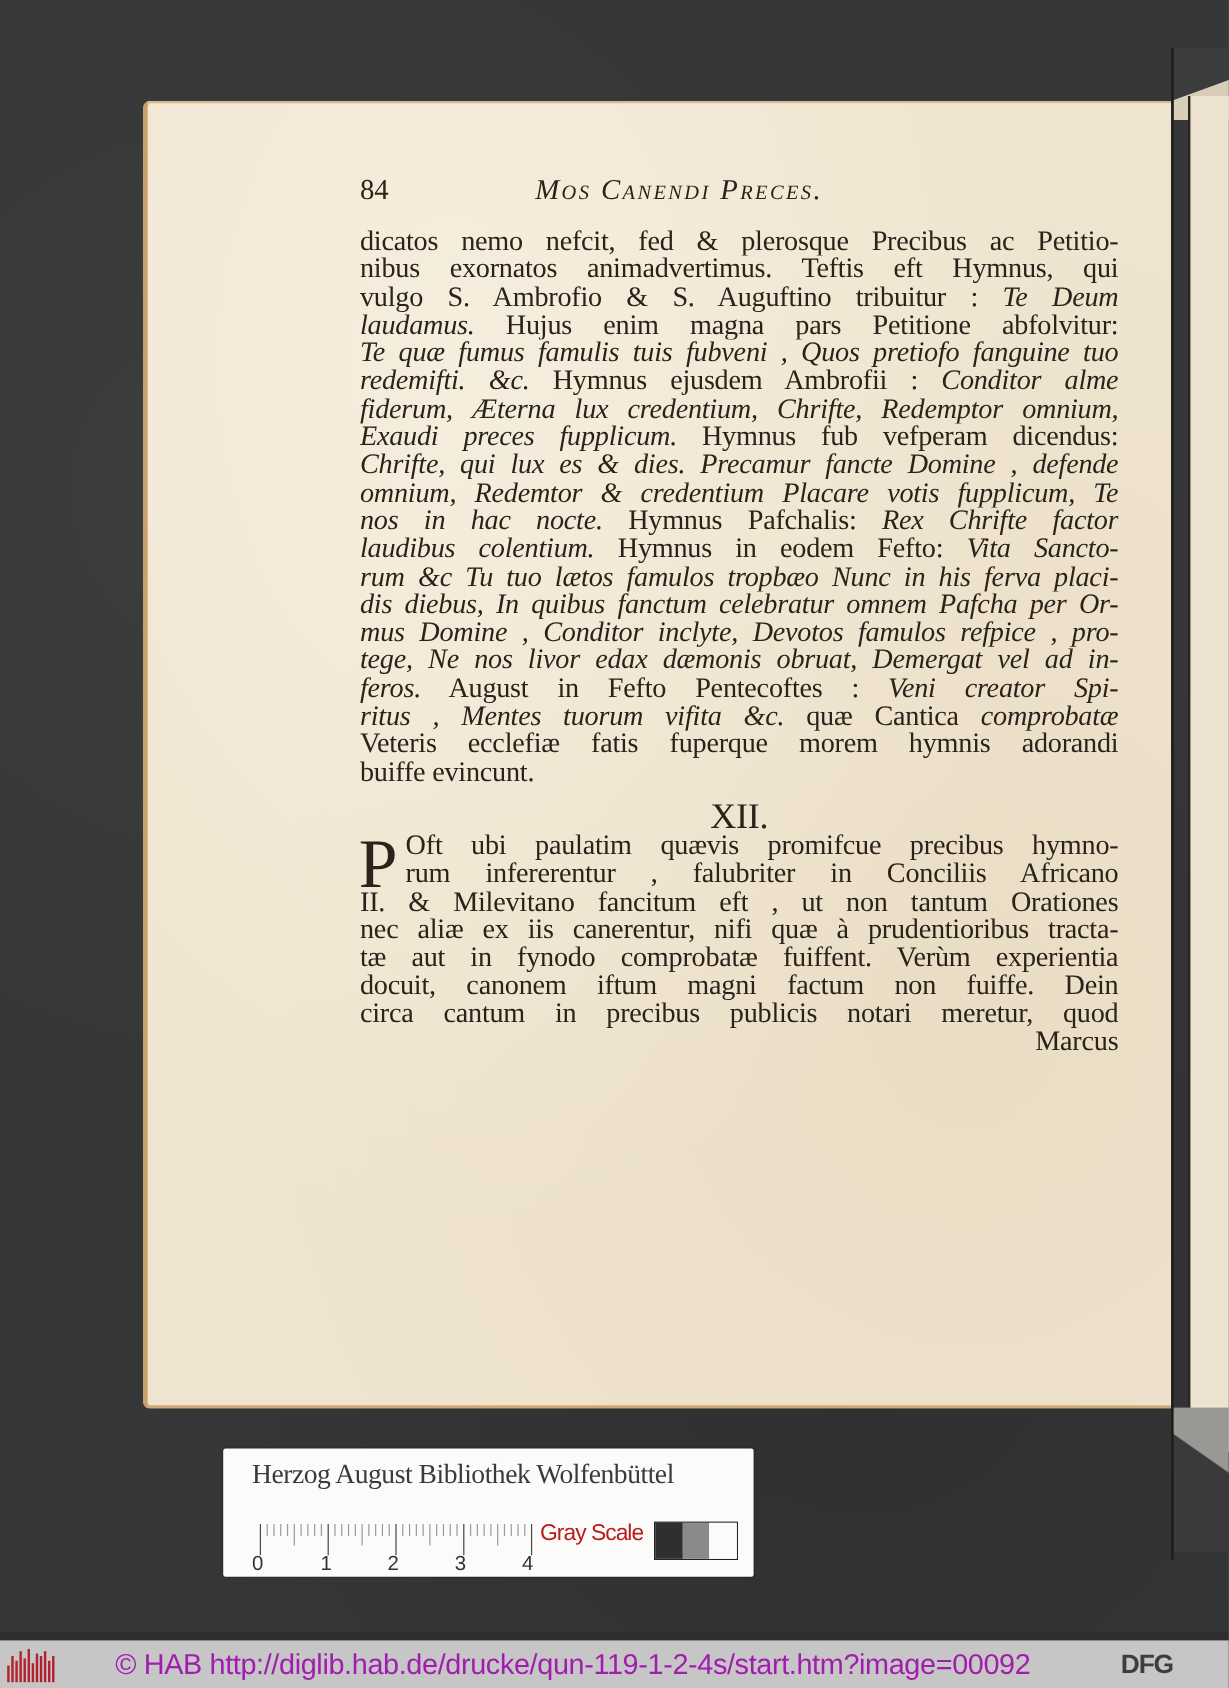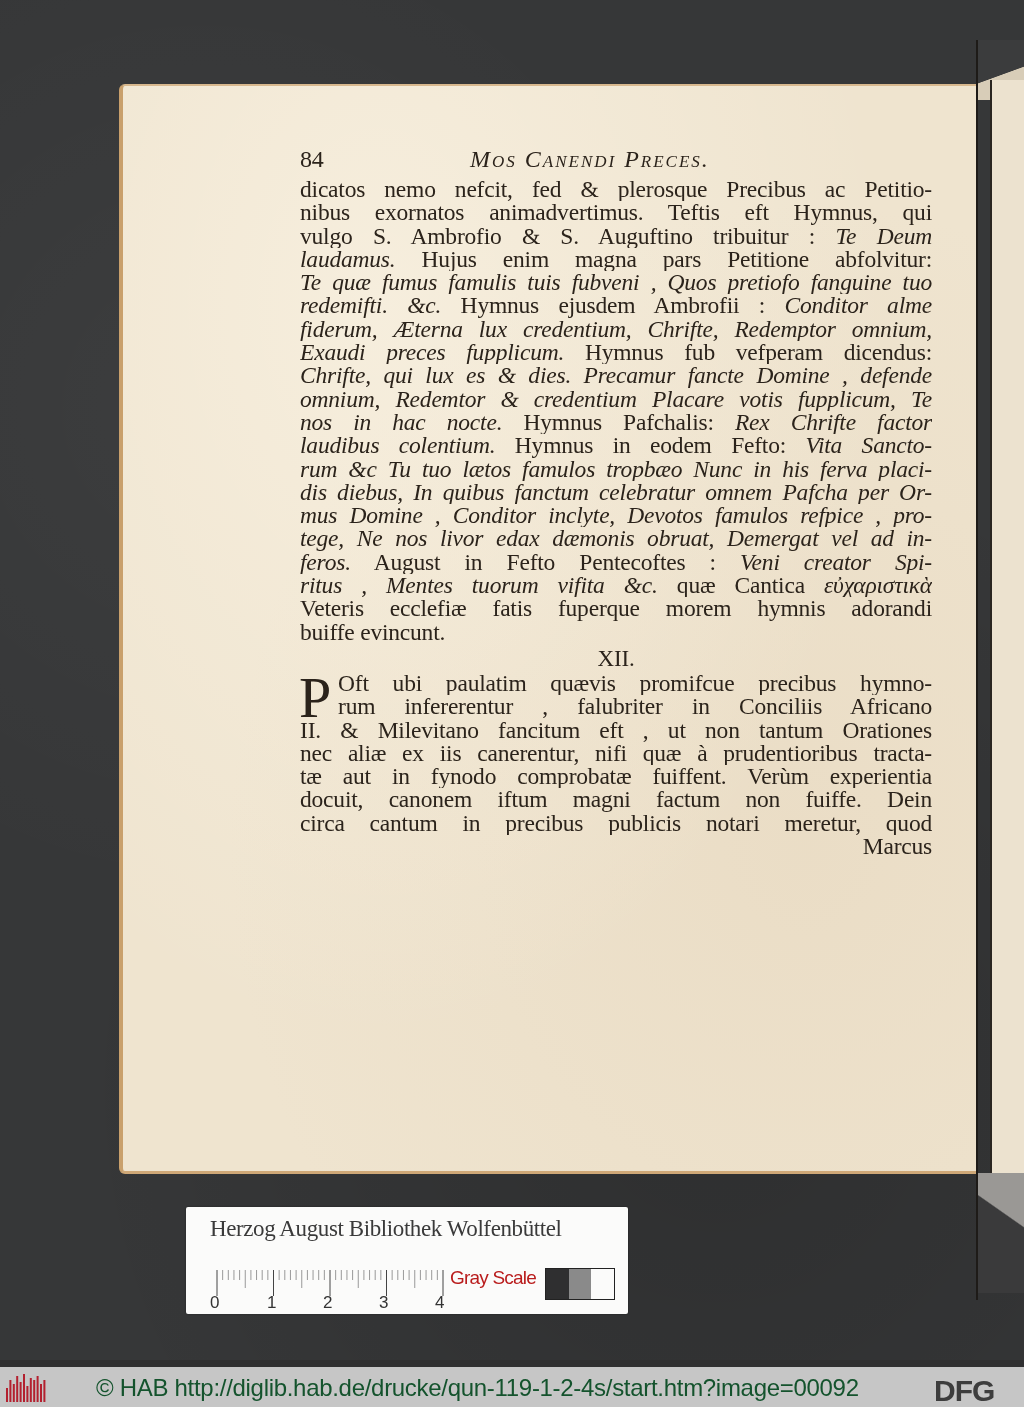--- a/index.html
+++ b/index.html
@@ -71,22 +71,21 @@
       width: 632px;
       color: #2b231b;
       font-size: 23.5px;
       line-height: 23.3px;
       letter-spacing: -0.2px;
     }
     .running-head {
       display: flex;
       align-items: baseline;
       height: 26px;
-      margin-bottom: 4px;
-      gap: 24px;
+      margin-bottom: 16px;
     }
     .page-number {
       font-size: 24px;
       width: 146px;
     }
     .head-title {
       font-style: italic;
       font-size: 24px;
       letter-spacing: 2px;
       font-variant: small-caps;
@@ -105,22 +104,22 @@
     .line.right {
       text-align: right;
       text-align-last: right;
     }
     .it { font-style: italic; }
     .section-num {
       text-align: center;
       display: block;
       height: 26px;
       line-height: 26px;
-      font-size: 23px;
-      margin-top: 2px;
+      font-size: 30px;
+      margin-top: 12px;
     }
     .dropcap-wrap {
       position: relative;
     }
     .dropcap {
       position: absolute;
       left: -1px; top: 2px;
       font-size: 58px;
       line-height: 48px;
       font-weight: normal;
@@ -189,30 +188,30 @@
     .footer-logo {
       position: absolute;
       left: 5px; top: 7px;
       width: 42px; height: 28px;
     }
     .footer-text {
       position: absolute;
       left: 96px; top: 7px;
       font-family: "Liberation Sans", sans-serif;
       font-size: 24px;
-      color: #14532d;
+      color: #a21caf;
       white-space: nowrap;
       letter-spacing: -0.3px;
     }
     .dfg-logo {
       position: absolute;
       left: 934px; top: 7px;
       font-family: "Liberation Sans", sans-serif;
       font-weight: bold;
-      font-size: 30px;
+      font-size: 22px;
       color: #3d3d3d;
       letter-spacing: -1px;
     }
     .footer-strip {
       position: absolute;
       left: 0; top: 1360px;
       width: 1024px; height: 7px;
       background: #2f2f30;
     }
   </style>
@@ -244,21 +243,21 @@
       <span class="line"><span class="it">Exaudi preces fupplicum.</span><span> Hymnus fub vefperam dicendus:</span></span>
       <span class="line"><span class="it">Chrifte, qui lux es &amp; dies. Precamur fancte Domine ,  defende</span></span>
       <span class="line"><span class="it">omnium, Redemtor &amp; credentium Placare votis fupplicum, Te</span></span>
       <span class="line"><span class="it">nos in hac nocte.</span><span>   Hymnus Pafchalis: </span><span class="it">Rex Chrifte factor</span></span>
       <span class="line"><span class="it">laudibus colentium.</span><span>  Hymnus in eodem Fefto:  </span><span class="it">Vita Sancto-</span></span>
       <span class="line"><span class="it">rum &amp;c  Tu tuo lætos famulos tropbæo Nunc in his ferva placi-</span></span>
       <span class="line"><span class="it">dis diebus, In quibus fanctum celebratur omnem Pafcha per  Or-</span></span>
       <span class="line"><span class="it">mus Domine , Conditor inclyte, Devotos famulos refpice , pro-</span></span>
       <span class="line"><span class="it">tege, Ne nos livor edax dæmonis obruat, Demergat vel ad in-</span></span>
       <span class="line"><span class="it">feros.</span><span>   August in Fefto Pentecoftes :  </span><span class="it">Veni creator Spi-</span></span>
-      <span class="line"><span class="it">ritus ,  Mentes tuorum vifita &amp;c.</span><span> quæ Cantica  </span><span class="it">εὐχαριστικὰ</span></span>
+      <span class="line"><span class="it">ritus ,  Mentes tuorum vifita &amp;c.</span><span> quæ Cantica  </span><span class="it">comprobatæ</span></span>
       <span class="line"><span>Veteris ecclefiæ fatis fuperque morem hymnis  adorandi</span></span>
       <span class="line last"><span>buiffe evincunt.</span></span>
     </div>
 
   <span class="section-num">XII.</span>
 
   <div class="dropcap-wrap">
     <span class="dropcap">P</span>
     <span class="line indent">Oft ubi paulatim quævis promifcue precibus hymno-</span>
     <span class="line indent">rum infererentur , falubriter in Conciliis Africano</span>

